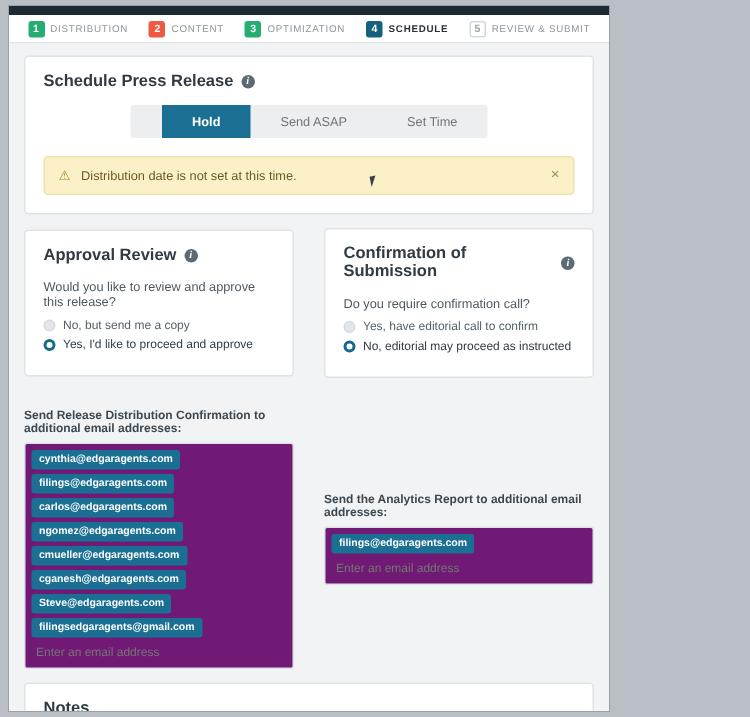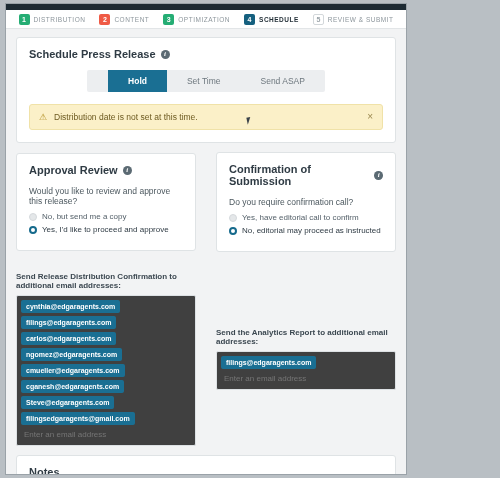--- a/index.html
+++ b/index.html
@@ -124,21 +124,21 @@
   }
   .radio-opt.selected { color:#2f3b44; }
 
   
   .field-label {
     font-size:8px; font-weight:bold; color:#3c4851;
     margin:2px 0 5px 0;
   }
   .tagbox {
     border:1px solid #dde1e4; border-radius:2px;
-    background:#404040; padding:4px;
+    background:#701a75; padding:4px;
     display:flex; flex-wrap:wrap; gap:3px;
     align-content:flex-start;
   }
   .tagbox.left { min-height:63px; }
   .tagbox.right { min-height:17px; align-items:center; }
   .tag {
     background:#1a6f93; color:#ffffff;
     font-size:7px; font-weight:bold;
     padding:3px 5px; border-radius:2px;
     white-space:nowrap; line-height:1;
@@ -211,22 +211,22 @@
     <div class="card">
       <div class="card-pad">
         <div class="card-title">
           <span>Schedule Press Release</span>
           <span class="info-icon">i</span>
         </div>
 
         <div class="seg-wrap">
           <div class="seg">
             <button class="seg-btn active">Hold</button>
+            <button class="seg-btn">Send ASAP</button>
             <button class="seg-btn">Set Time</button>
-            <button class="seg-btn">Send ASAP</button>
           </div>
         </div>
 
         <div class="alert">
           <span class="alert-icon">⚠</span>
           <span class="alert-text">Distribution date is not set at this time.</span>
           <span class="alert-close">×</span>
         </div>
       </div>
     </div>

